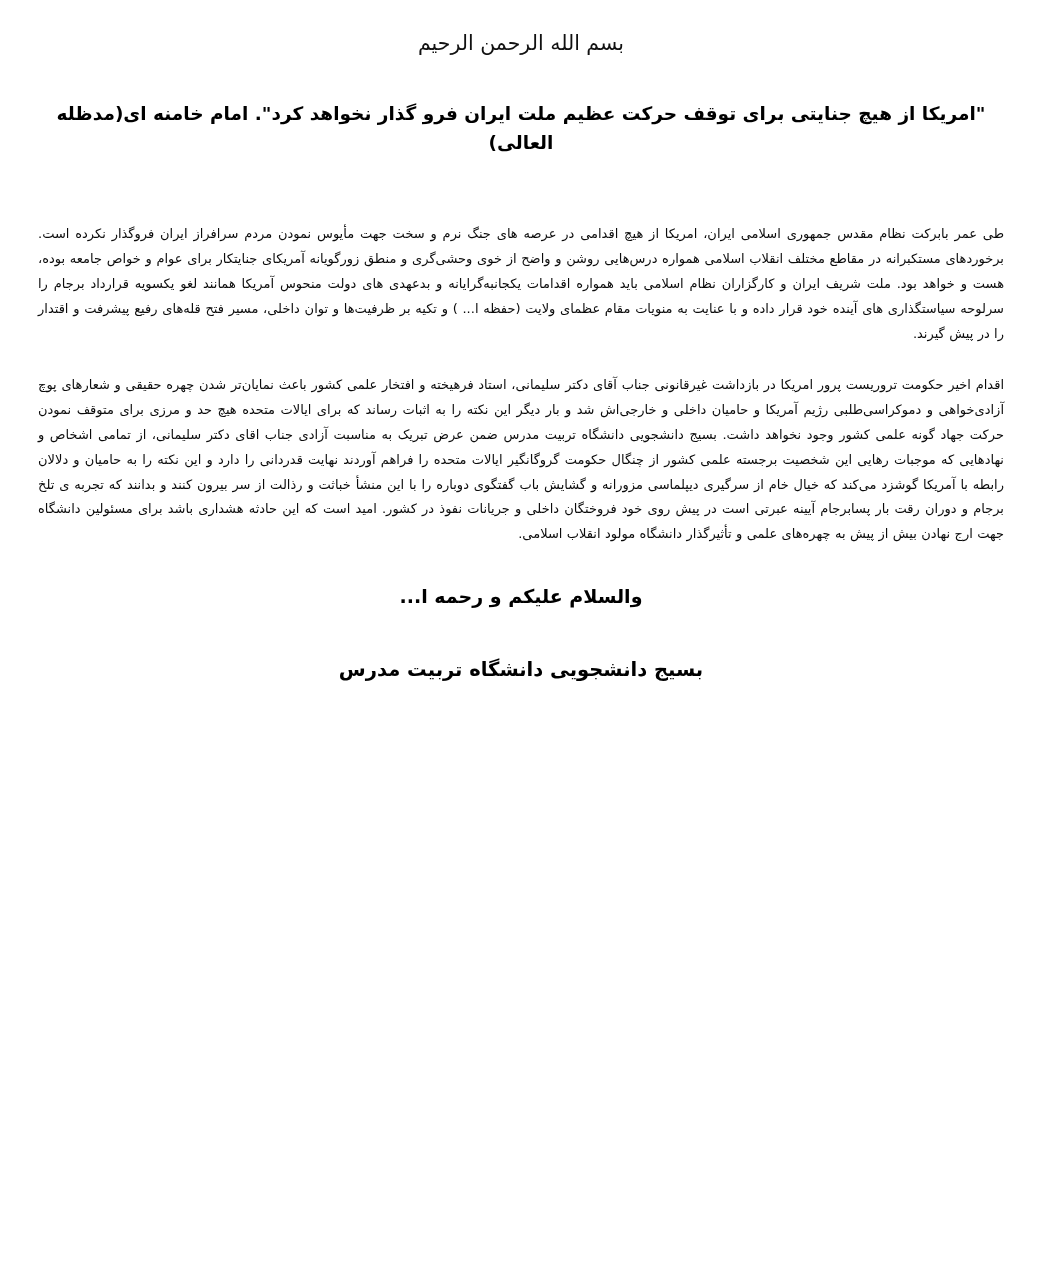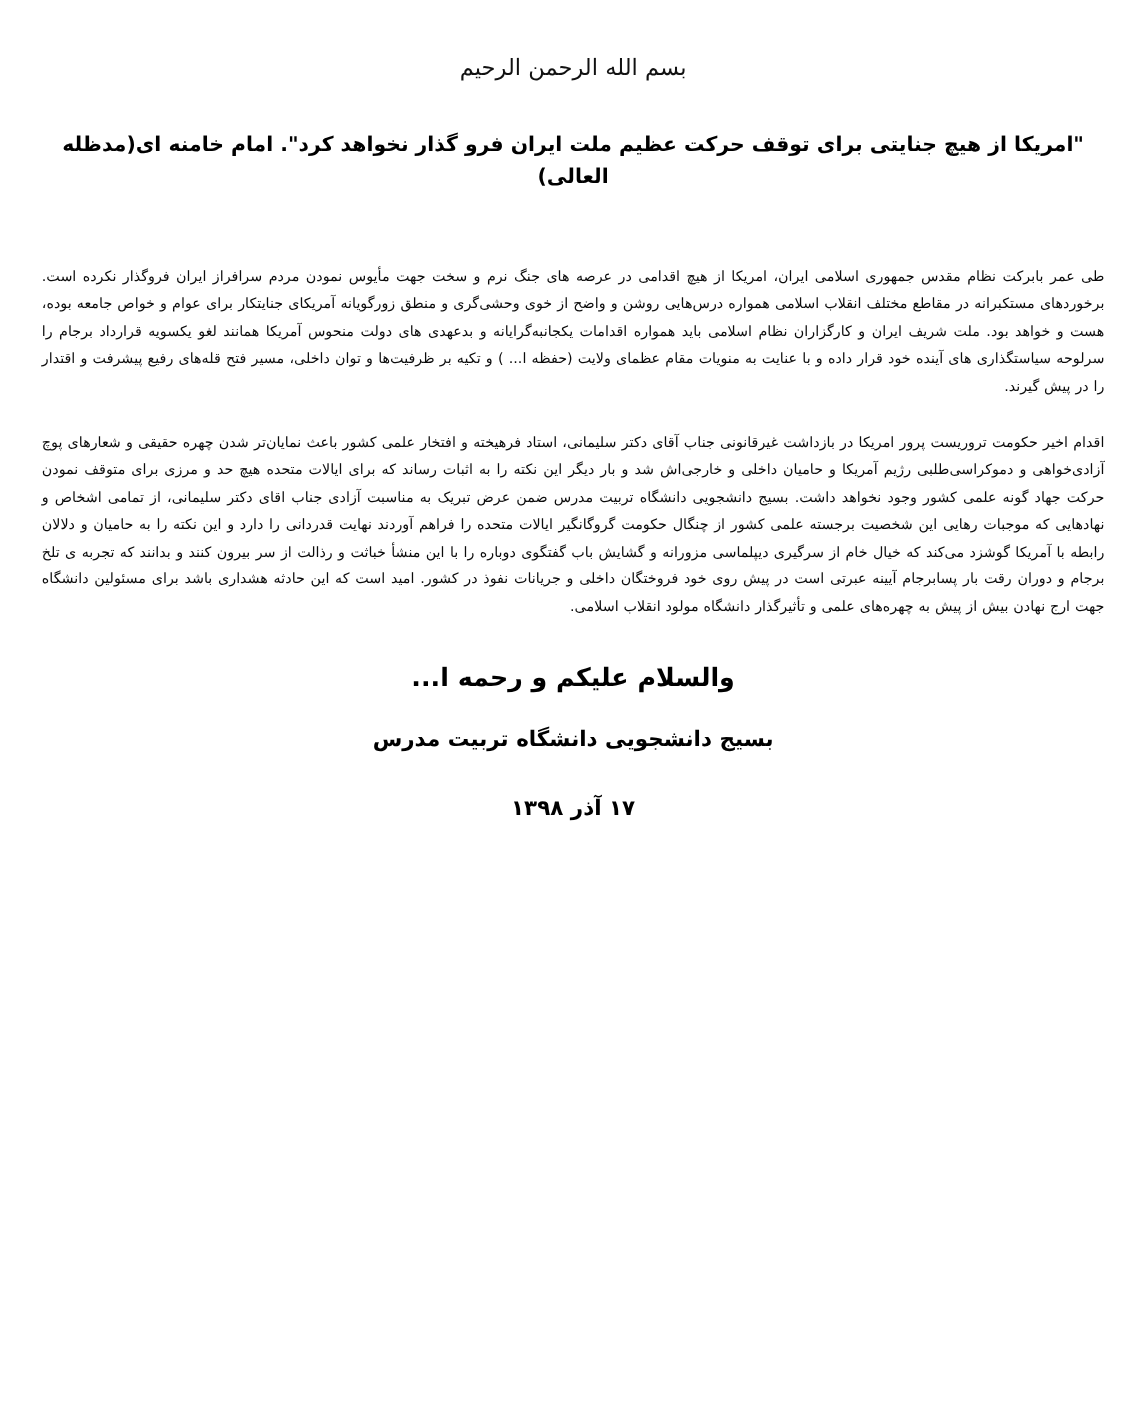--- a/index.html
+++ b/index.html
@@ -15,21 +15,21 @@
     font-family: "DejaVu Sans", "Liberation Sans", sans-serif;
     color: #0a0a0a;
     overflow: hidden;
   }
 
   .page {
     box-sizing: border-box;
     width: 1042px;
     height: 1276px;
     background: #ffffff;
-    padding: 36px 38px 10px 38px;
+    padding: 18px 38px 10px 38px;
     direction: rtl;
     text-align: right;
   }
 
   
   .bismillah {
     text-align: center;
     font-family: "DejaVu Sans", "Liberation Sans", sans-serif;
     font-size: 20.5px;
     line-height: 1.5;
@@ -70,28 +70,28 @@
     margin-bottom: 0;
   }
 
   
   .closing {
     margin-top: 34px;
     text-align: center;
   }
 
   .closing-line {
-    font-size: 23px;
+    font-size: 19px;
     font-weight: 700;
     line-height: 1.6;
     color: #000;
   }
 
   .signature-line {
-    margin-top: 20px;
+    margin-top: 42px;
     font-size: 19.5px;
     font-weight: 700;
     line-height: 1.6;
     color: #000;
     text-align: center;
   }
 
   .date-line {
     margin-top: 32px;
     font-size: 19.5px;
@@ -114,16 +114,15 @@
     <p class="para">طی عمر بابرکت نظام مقدس جمهوری اسلامی ایران، امریکا از هیچ اقدامی در عرصه های جنگ نرم و سخت جهت مأیوس نمودن مردم سرافراز ایران فروگذار نکرده است. برخوردهای مستکبرانه در مقاطع مختلف انقلاب اسلامی همواره درس‌هایی روشن و واضح از خوی وحشی‌گری و منطق زورگویانه آمریکای جنایتکار برای عوام و خواص جامعه بوده، هست و خواهد بود. ملت شریف ایران و کارگزاران نظام اسلامی باید همواره اقدامات یکجانبه‌گرایانه و بدعهدی های دولت منحوس آمریکا همانند لغو یکسویه قرارداد برجام را سرلوحه سیاستگذاری های آینده خود قرار داده و با عنایت به منویات مقام عظمای ولایت (حفظه ا... ) و تکیه بر ظرفیت‌ها و توان داخلی، مسیر فتح قله‌های رفیع پیشرفت و اقتدار را در پیش گیرند.</p>
 
     <p class="para">اقدام اخیر حکومت تروریست پرور امریکا در بازداشت غیرقانونی جناب آقای دکتر سلیمانی، استاد فرهیخته و افتخار علمی کشور باعث نمایان‌تر شدن چهره حقیقی و شعارهای پوچ آزادی‌خواهی و دموکراسی‌طلبی رژیم آمریکا و حامیان داخلی و خارجی‌اش شد و بار دیگر این نکته را به اثبات رساند که برای ایالات متحده هیچ حد و مرزی برای متوقف نمودن حرکت جهاد گونه علمی کشور وجود نخواهد داشت. بسیج دانشجویی دانشگاه تربیت مدرس ضمن عرض تبریک به مناسبت آزادی جناب اقای دکتر سلیمانی، از تمامی اشخاص و نهادهایی که موجبات رهایی این شخصیت برجسته علمی کشور از چنگال حکومت گروگانگیر ایالات متحده را فراهم آوردند نهایت قدردانی را دارد و این نکته را به حامیان و دلالان رابطه با آمریکا گوشزد می‌کند که خیال خام از سرگیری دیپلماسی مزورانه و گشایش باب گفتگوی دوباره را با این منشأ خباثت و رذالت از سر بیرون کنند و بدانند که تجربه ی تلخ برجام و دوران رقت بار پسابرجام آیینه عبرتی است در پیش روی خود فروختگان داخلی و جریانات نفوذ در کشور. امید است که این حادثه هشداری باشد برای مسئولین دانشگاه جهت ارج  نهادن بیش از پیش به چهره‌های علمی و تأثیرگذار دانشگاه مولود انقلاب اسلامی.</p>
   </div>
 
   <div class="closing">
     <div class="closing-line">والسلام علیکم و رحمه ا...</div>
 
     <div class="signature-line">بسیج دانشجویی دانشگاه تربیت مدرس</div>
 
-    <div class="date-line">۱۷ آذر ۱۳۹۸</div>
   </div>
 
 </div>
 
 </body></html>

